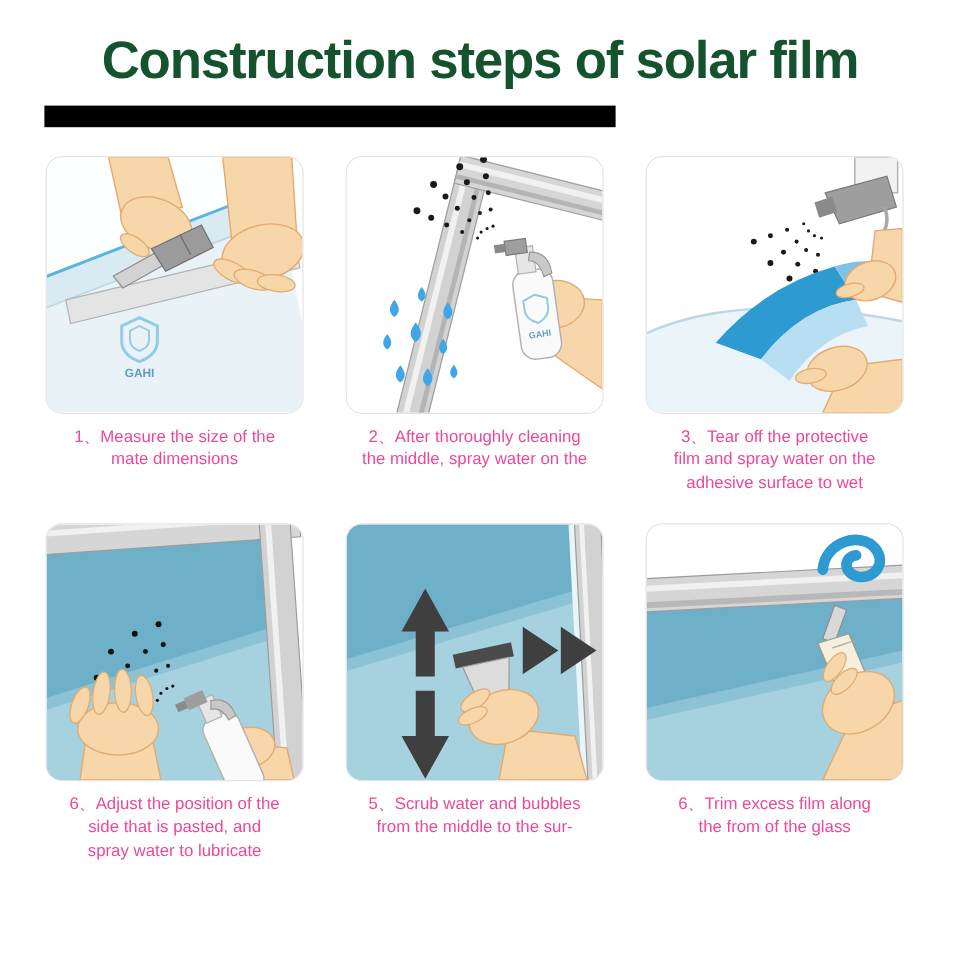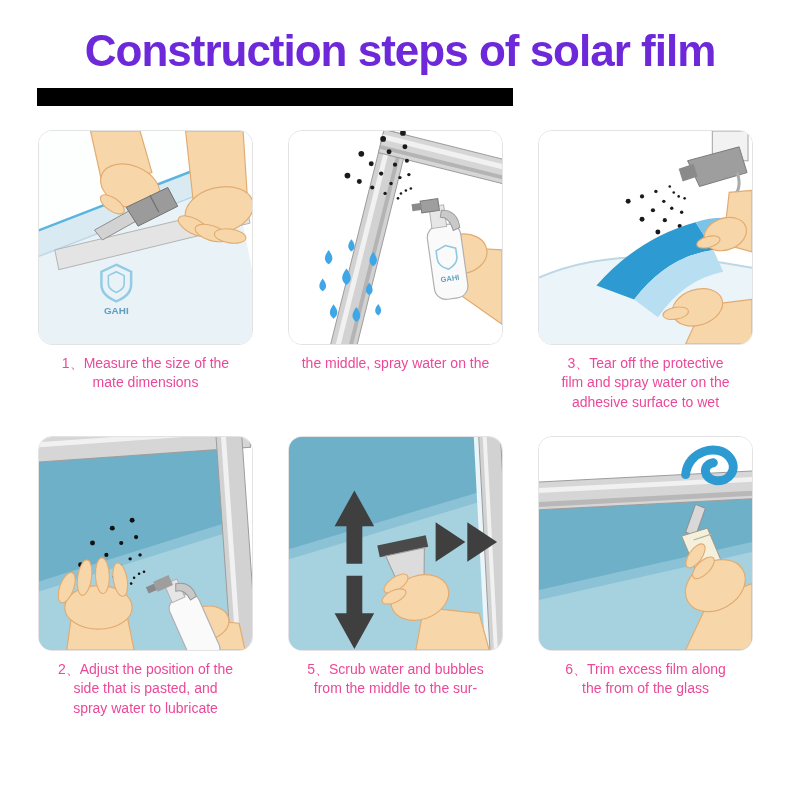--- a/index.html
+++ b/index.html
@@ -10,21 +10,21 @@
     font-family: "Liberation Sans", sans-serif;
     overflow: hidden;
   }
   .title {
     margin: 0;
     padding-top: 26px;
     text-align: center;
     font-size: 44px;
     font-weight: bold;
     letter-spacing: -1px;
-    color: #6d28d9;
+    color: #14532d;
   }
   .black-bar {
     width: 476px; height: 18px;
     background: #000;
     margin: 12px 0 0 37px;
   }
   .grid {
     display: grid;
     grid-template-columns: repeat(3, 215px);
     column-gap: 35px;
@@ -154,20 +154,21 @@
           <rect x="146" y="75" width="15" height="22" fill="#e6e6e6" stroke="#b0b0b0" stroke-width="1"></rect>
           <rect x="138" y="68" width="18" height="12" fill="#9e9e9e" stroke="#7a7a7a" stroke-width="1"></rect>
           <rect x="129" y="70" width="9" height="7" fill="#8a8a8a"></rect>
           <path d="M158,80 q16,2 16,20 l-7,2 q-2,-14 -11,-15 z" fill="#c9c9c9" stroke="#999999" stroke-width="1"></path>
           <path d="M157,116 l10,4 v8 q0,8 -10,12 q-10,-4 -10,-12 v-8 z" fill="none" stroke="#8fc8e2" stroke-width="1.6"></path>
           <text x="157" y="152" text-anchor="middle" font-size="7.5" font-weight="bold" fill="#5f9ec0">GAHI</text>
         </g>
       </svg>
     </div>
     <figcaption class="caption">
+      <div>2、After thoroughly cleaning</div>
       <div>the middle, spray water on the</div>
     </figcaption>
   </figure>
 
   <figure class="panel">
     <div class="art">
       <svg viewBox="0 0 215 215">
         <rect width="215" height="215" fill="#ffffff"></rect>
         <g>
           <rect x="175" y="0" width="36" height="30" fill="#f2f2f2" stroke="#b0b0b0" stroke-width="1.2"></rect>
@@ -269,21 +270,21 @@
         <g transform="rotate(-24 150 180)">
           <rect x="135" y="160" width="32" height="70" rx="10" fill="#fafafa" stroke="#b0b0b0" stroke-width="1.2"></rect>
           <rect x="141" y="142" width="14" height="20" fill="#e6e6e6" stroke="#b0b0b0" stroke-width="1"></rect>
           <rect x="132" y="135" width="17" height="11" fill="#9e9e9e"></rect>
           <rect x="123" y="137" width="9" height="7" fill="#8a8a8a"></rect>
           <path d="M152,146 q15,3 14,20 l-7,1 q-1,-13 -10,-14 z" fill="#c9c9c9" stroke="#999999" stroke-width="1"></path>
         </g>
       </svg>
     </div>
     <figcaption class="caption">
-      <div>2、Adjust the position of the</div>
+      <div>6、Adjust the position of the</div>
       <div>side that is pasted, and</div>
       <div>spray water to lubricate</div>
     </figcaption>
   </figure>
 
   <figure class="panel">
     <div class="art">
       <svg viewBox="0 0 215 215">
         <rect width="215" height="215" fill="#ffffff"></rect>
         <g transform="rotate(-3 107 107)">

